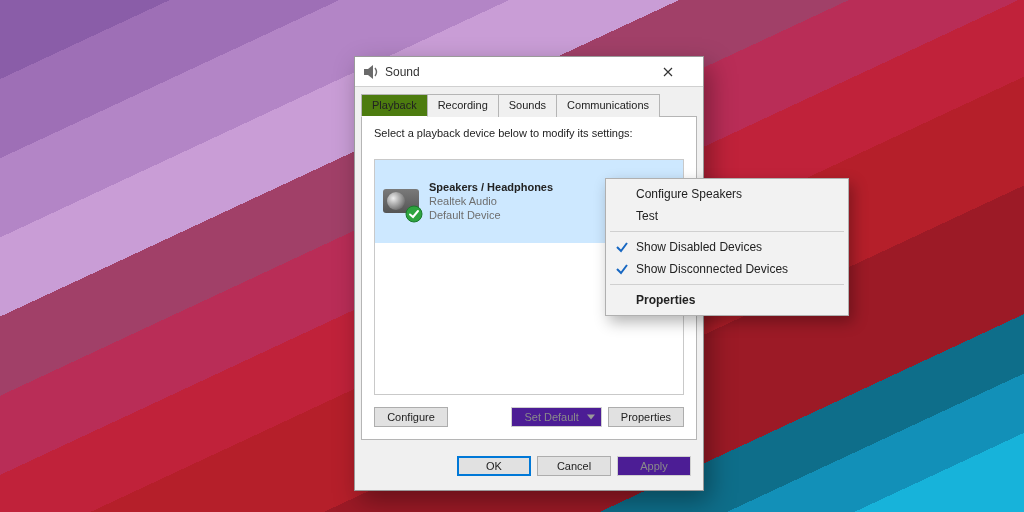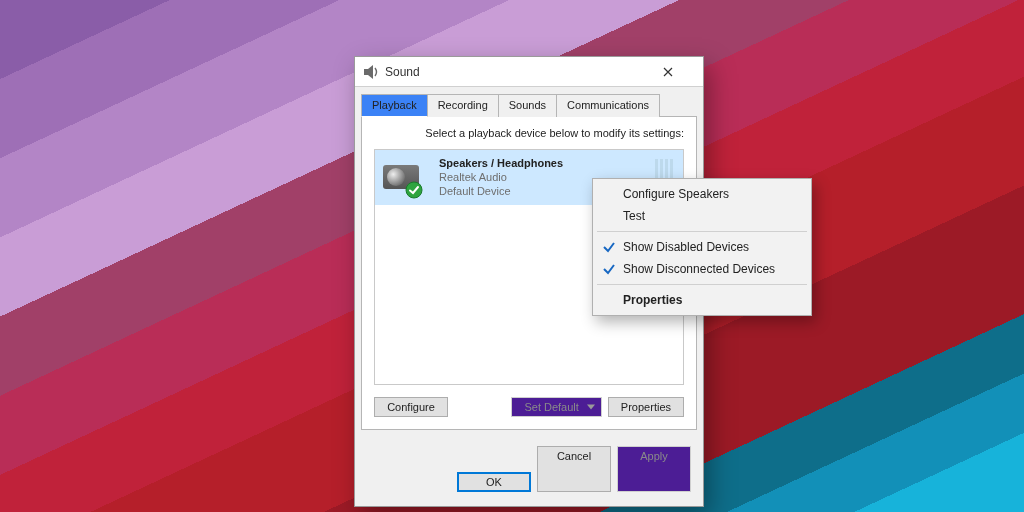--- a/index.html
+++ b/index.html
@@ -34,26 +34,26 @@
   .titlebar .close {
     width:44px; height:30px; display:flex; align-items:center; justify-content:center;
     font-size:14px; color:#333;
   }
   .tabs { display:flex; padding:6px 6px 0 6px; background:#f0f0f0; }
   .tab {
     font-size:11px; padding:4px 10px 5px 10px; border:1px solid #b5b5b5;
     border-bottom:none; background:#f0f0f0; margin-right:-1px; position:relative; top:1px;
     color:#222;
   }
-  .tab.active { background:#3b82f6; border-bottom:1px solid #fff; z-index:2; }
+  .tab.active { background:#4d7c0f; border-bottom:1px solid #fff; z-index:2; }
   .panel { margin:0 6px 6px 6px; background:#fff; border:1px solid #b5b5b5; padding:10px 12px 12px 12px; }
-  .instr { font-size:11px; color:#222; margin-bottom:10px;text-align:right; }
+  .instr { font-size:11px; color:#222; margin-bottom:20px; }
   .devlist { border:1px solid #c9c9c9; height:236px; background:#fff; }
   .devrow {
-    display:flex; align-items:center; gap:20px; padding:6px 8px;
+    display:flex; align-items:center; gap:10px; padding:20px 8px;
     background:#cde8ff; border-bottom:1px solid #cde8ff;
   }
   .devicon { position:relative; width:36px; height:36px; }
   .spk {
     width:36px; height:24px; background:linear-gradient(#7a7a7a,#555); border-radius:3px;
     margin-top:6px; position:relative;
   }
   .spk::after {
     content:""; position:absolute; left:4px; top:3px; width:18px; height:18px; border-radius:50%;
     background:radial-gradient(circle at 35% 35%, #eee, #888 60%, #444);
@@ -63,30 +63,30 @@
   .devtext .n { font-weight:600; color:#222; }
   .devtext .d1,.devtext .d2 { color:#6e6e6e; }
   .vbars { margin-left:auto; width:20px; height:36px; display:flex; gap:2px; align-items:flex-end; }
   .vbars span { width:3px; background:#bdd9ec; height:100%; }
   .btnrow { display:flex; margin-top:12px; }
   .btn {
     font-size:11px; padding:3px 12px; background:#e1e1e1; border:1px solid #adadad;
     color:#222; min-width:74px; text-align:center;
   }
   .btn.disabled { color:#8a8a8a; background:#4c1d95; border-color:#cfcfcf; }
-  .btn.primary { border:2px solid #0078d7; padding:2px 11px;margin-top:26px; }
+  .btn.primary { border:2px solid #0078d7; padding:2px 11px; }
   .drop { position:relative; padding-right:22px; }
   .drop::after {
     content:""; position:absolute; right:6px; top:50%; width:0;height:0;
     border-left:4px solid transparent; border-right:4px solid transparent;
     border-top:5px solid #9a9a9a; transform:translateY(-50%);
   }
   .footer { display:flex; justify-content:flex-end; gap:6px; padding:10px 12px 14px; }
   .ctxmenu {
-    position:absolute; left:592px; top:178px; width:220px; background:#f2f2f2;
+    position:absolute; left:605px; top:178px; width:244px; background:#f2f2f2;
     border:1px solid #b0b0b0; box-shadow:4px 6px 14px rgba(0,0,0,.3);
     padding:4px 2px; font-size:12px; color:#222;
   }
   .mi { display:flex; align-items:center; height:22px; padding:0 10px 0 28px; position:relative; }
   .mi .chk { position:absolute; left:6px; top:3px; width:16px; height:16px; }
   .mi.bold { font-weight:700; }
   .sep { height:1px; background:#d0d0d0; margin:4px 2px; }
 </style>
 </head>
 <body>

